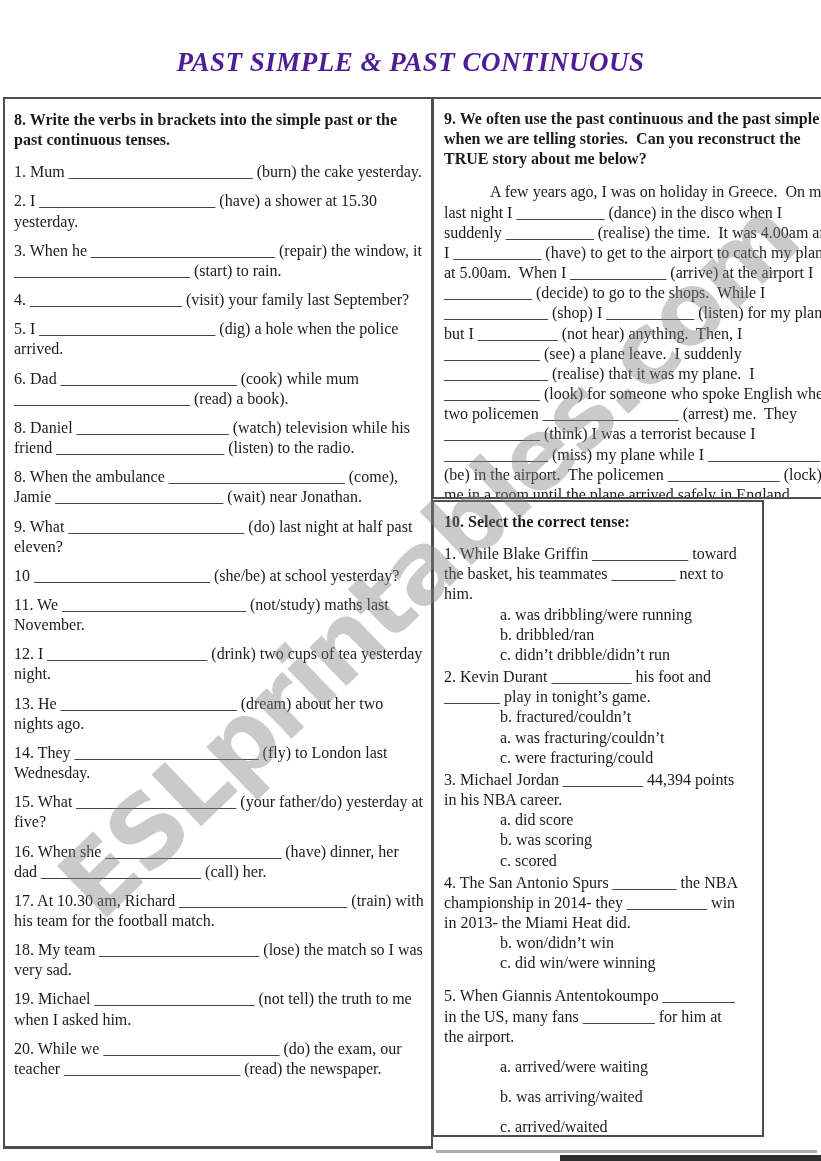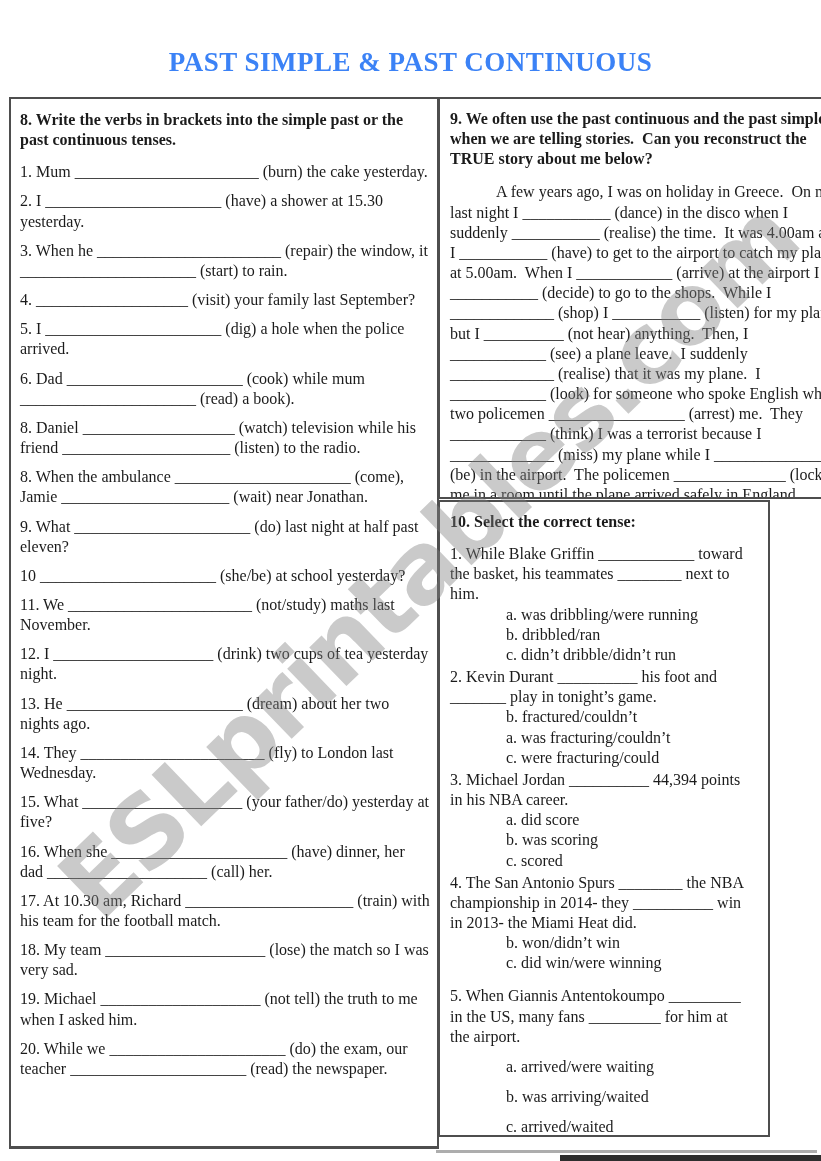--- a/index.html
+++ b/index.html
@@ -12,27 +12,28 @@
     overflow:hidden;
   }
   .page { position:relative; width:821px; height:1161px; }
 
   .title {
     margin:0;
     padding-top:47px;
     text-align:center;
     font-size:27px;
     font-weight:bold;
+    font-style:italic;
     letter-spacing:0.5px;
-    color:#3b82f6;
+    color:#4c1d95;
   }
 
   .columns {
     position:absolute;
-    top:97px; left:9px;
+    top:97px; left:3px;
     display:flex;
     align-items:flex-start;
   }
 
   .box {
     box-sizing:border-box;
     border:2px solid #4e4e4e;
     background:transparent;
     overflow:hidden;
   }

